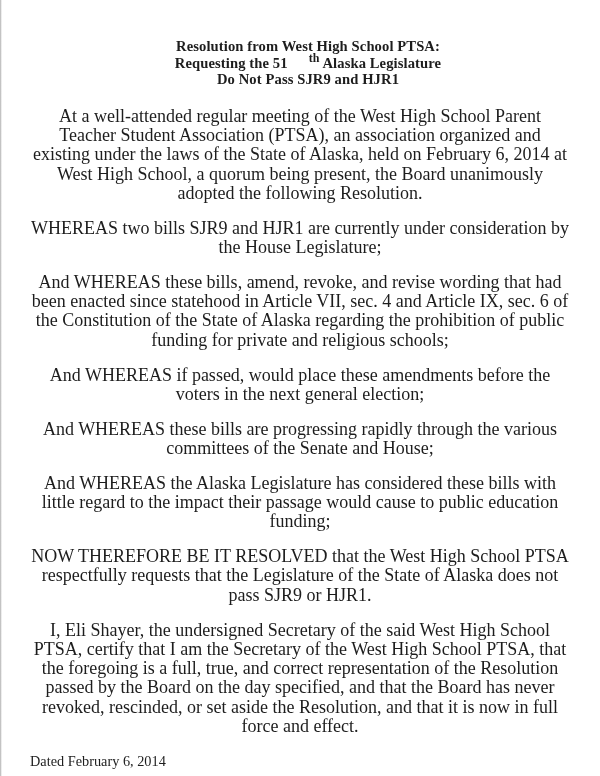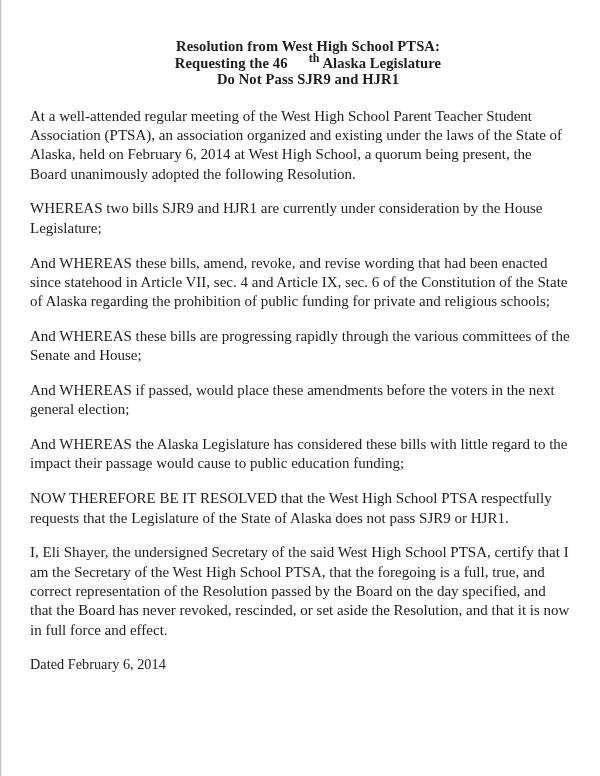--- a/index.html
+++ b/index.html
@@ -44,23 +44,23 @@
     font-size: 12px;
     vertical-align: super;
     line-height: 0;
     margin-left: 21px;
   }
 
   .body-block { padding-top: 19px; }
 
   p.para {
     margin: 0 0 15.5px 0;
-    font-size: 15px;
+    font-size: 18px;
     line-height: 19.3px;
-    text-align: left;
+    text-align: center;
     padding-right: 16px;
   }
 
   
   .sig-block {
     margin-top: 12px;
     position: relative;
   }
   .dated-line {
     font-size: 14.3px;
@@ -70,30 +70,30 @@
 </style>
 </head>
 <body>
 
 <div class="scan-edge-left"></div>
 
 <div class="page">
 
   <div class="title-block">
     <span class="tline">Resolution from West High School PTSA:</span>
-    <span class="tline"><span>Requesting the 46</span><sup>th</sup><span> Alaska Legislature</span></span>
+    <span class="tline"><span>Requesting the 51</span><sup>th</sup><span> Alaska Legislature</span></span>
     <span class="tline">Do Not Pass SJR9 and HJR1</span>
   </div>
 
   <div class="body-block">
     <p class="para">At a well-attended regular meeting of the West High School Parent Teacher Student Association (PTSA), an association organized and existing under the laws of the State of Alaska, held on February 6, 2014 at West High School, a quorum being present, the Board unanimously adopted the following Resolution.</p>
     <p class="para">WHEREAS two bills SJR9 and HJR1 are currently under consideration by the House Legislature;</p>
     <p class="para">And WHEREAS these bills, amend, revoke, and revise wording that had been enacted since statehood in Article VII, sec. 4 and Article IX, sec. 6 of the Constitution of the State of Alaska regarding the prohibition of public funding for private and religious schools;</p>
+    <p class="para">And WHEREAS if passed, would place these amendments before the voters in the next general election;</p>
     <p class="para">And WHEREAS these bills are progressing rapidly through the various committees of the Senate and House;</p>
-    <p class="para">And WHEREAS if passed, would place these amendments before the voters in the next general election;</p>
     <p class="para">And WHEREAS the Alaska Legislature has considered these bills with little regard to the impact their passage would cause to public education funding;</p>
     <p class="para">NOW THEREFORE BE IT RESOLVED that the West High School PTSA respectfully requests that the Legislature of the State of Alaska does not pass SJR9 or HJR1.</p>
     <p class="para">I, Eli Shayer, the undersigned Secretary of the said West High School PTSA, certify that I am the Secretary of the West High School PTSA, that the foregoing is a full, true, and correct representation of the Resolution passed by the Board on the day specified, and that the Board has never revoked, rescinded, or set aside the Resolution, and that it is now in full force and effect.</p>
 
     <div class="sig-block">
       <p class="dated-line">Dated February 6, 2014</p>
 
     </div>
 
   </div>

